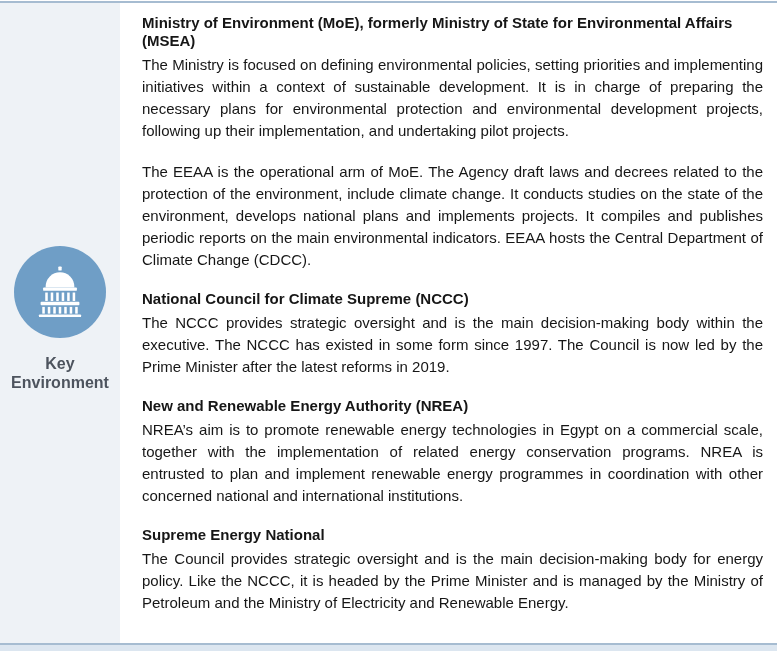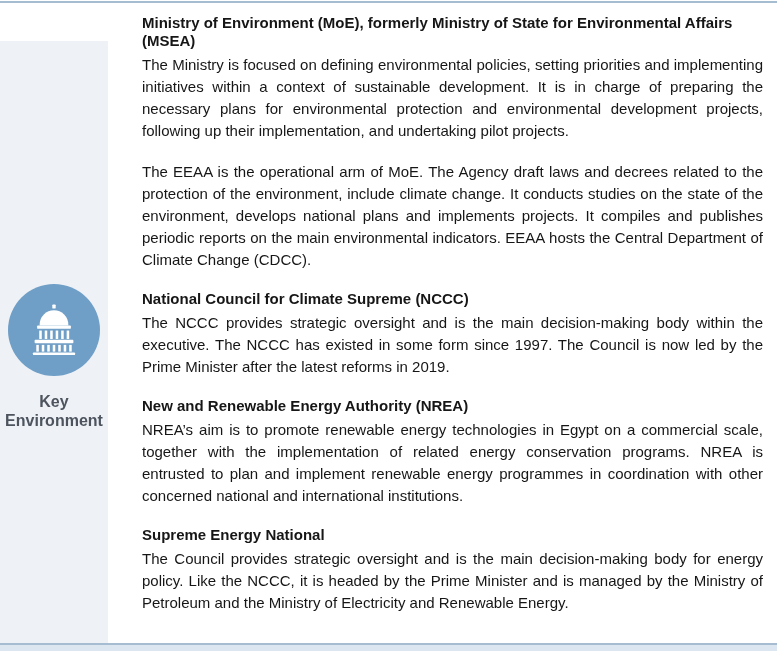--- a/index.html
+++ b/index.html
@@ -5,22 +5,22 @@
   html,body { margin:0; padding:0; background:#ffffff; }
   .page {
     position:relative; width:777px; height:651px; overflow:hidden;
     background:#ffffff; font-family:"Liberation Sans", sans-serif;
   }
   .top-line { position:absolute; top:1px; left:0; width:100%; height:2px; }
   .bottom-line { position:absolute; bottom:6px; left:0; width:100%; height:2px; }
   .bottom-strip { position:absolute; bottom:0; left:0; width:100%; height:6px; }
 
   .sidebar {
-    position:absolute; left:0; top:3px; bottom:8px; width:108px;
-    display:flex; flex-direction:column; align-items:center;margin-top:38px;
+    position:absolute; left:0; top:3px; bottom:8px; width:120px;
+    display:flex; flex-direction:column; align-items:center;
   }
   .icon-circle {
     width:92px; height:92px; border-radius:50%;
     margin-top:243px; display:flex; align-items:center; justify-content:center;
     flex:0 0 auto;
   }
   .sidebar-label {
     margin-top:16px; text-align:center; font-weight:bold;
     font-size:16px; line-height:19px;
   }

